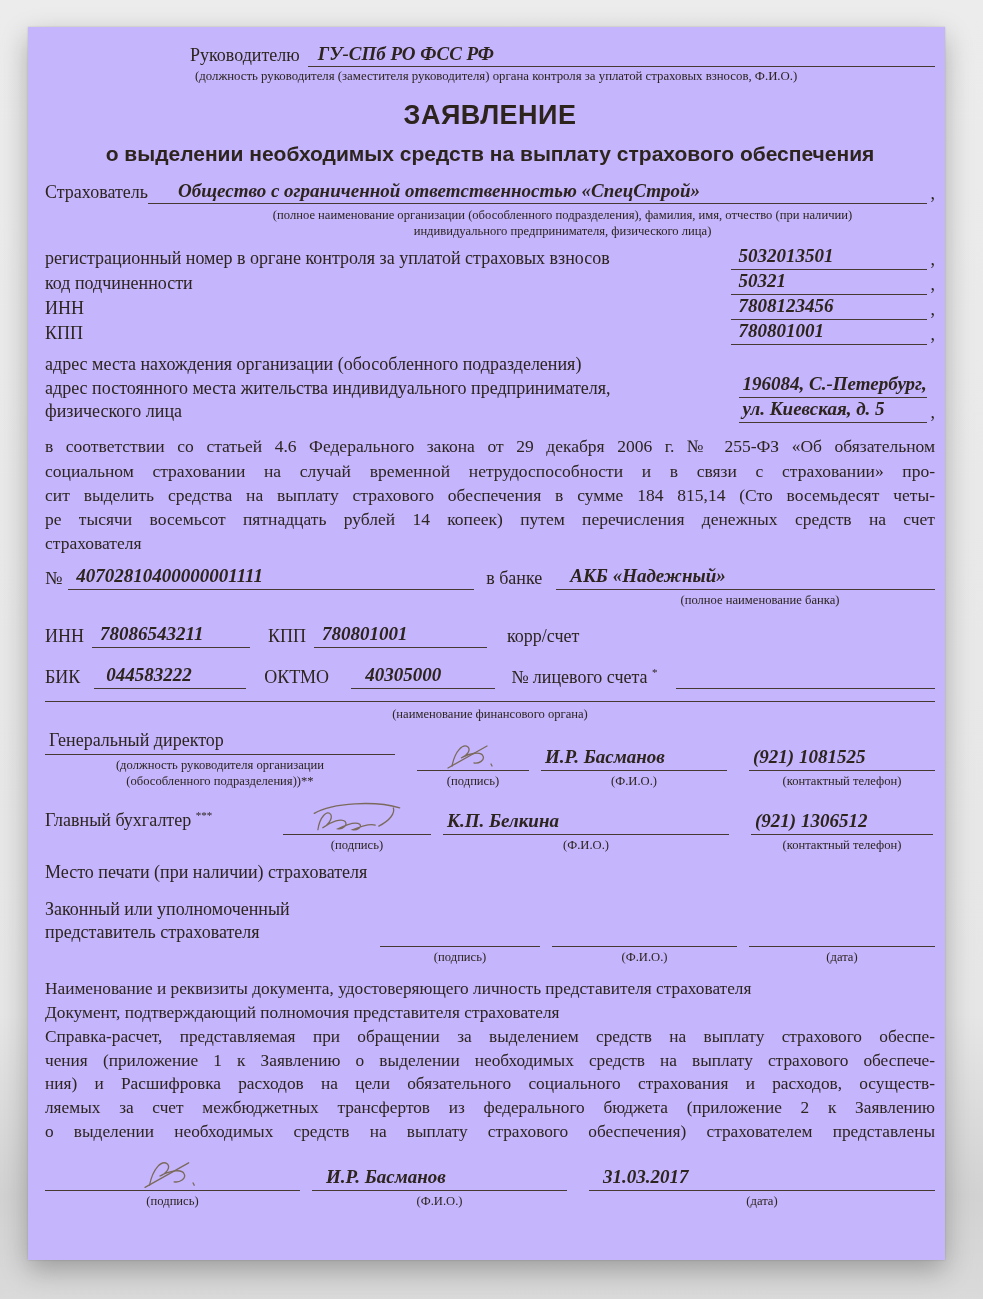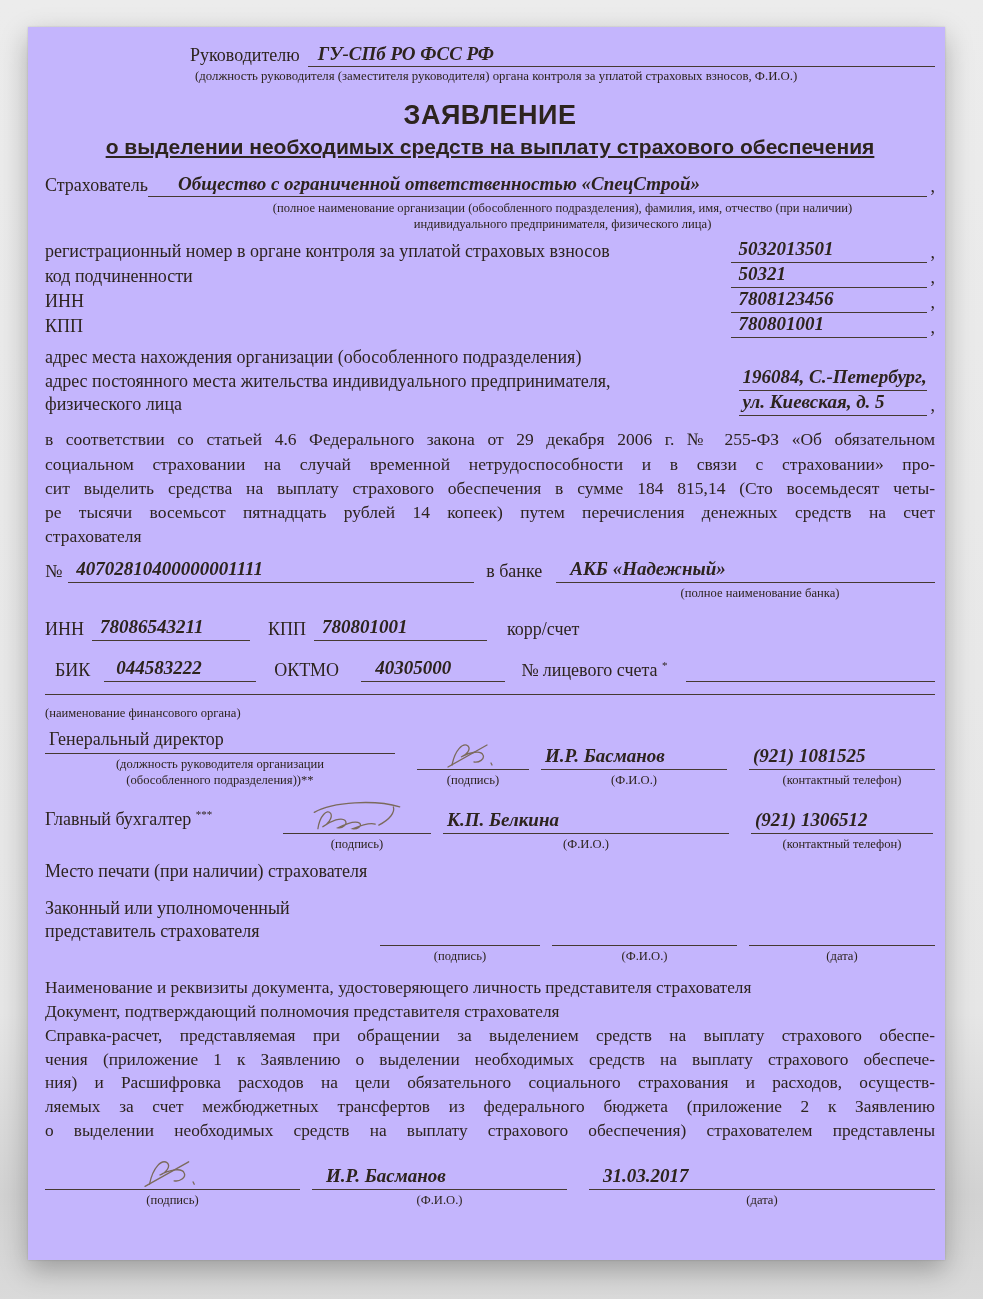--- a/index.html
+++ b/index.html
@@ -25,21 +25,21 @@
   .cap{font-size:12.6px;line-height:1.28;}
   .comma{font-size:18px;padding-left:4px;}
   
   .hdr{margin-left:145px;}
   .hdr .lbl{white-space:nowrap;padding-right:8px;}
   .hdr .ul{flex:1;padding:0 0 1px 10px;}
   .hdr-cap{margin-left:150px;font-size:12.8px;margin-top:2px;}
   
   .title-wrap{text-align:center;margin-top:16px;font-family:"Liberation Sans",sans-serif;font-weight:bold;}
   .title{font-size:27px;letter-spacing:.5px;}
-  .subtitle{font-size:21px;margin-top:4px;text-decoration:underline;}
+  .subtitle{font-size:21px;margin-top:11px;}
   
   .ins{margin-top:14px;}
   .ins .ul{flex:1;padding:0 0 1px 30px;}
   .ins-cap{margin-left:145px;text-align:center;margin-top:3px;}
   
   .frow{}
   .frow .lbl{flex:1;}
   .fbox{width:188px;padding:0 0 2px 8px;}
   
   .addr{margin-top:8px;align-items:flex-end;}
@@ -49,24 +49,24 @@
   
   .para{margin-top:11px;font-size:17.5px;line-height:1.38;}
   .jl{text-align:justify;text-align-last:justify;}
   
   .acct{margin-top:10px;}
   .acct .lbl{white-space:nowrap;}
   .b1{width:398px;margin-left:6px;padding:0 0 2px 8px;}
   .b2{flex:1;margin-left:14px;padding:0 0 2px 14px;}
   .bank-cap{margin-left:540px;width:350px;text-align:center;margin-top:2px;}
   .inn-row{margin-top:15px;}
-  .bik-row{margin-top:16px;margin-left:10px;}
+  .bik-row{margin-top:16px;}
   
   .finline{border-top:1.6px solid #453931;margin-top:12px;}
-  .fin-cap{margin-top:10px;}
+  .fin-cap{text-align:center;margin-top:4px;}
   
   .sigrow{margin-top:6px;}
   .sigcol{display:flex;flex-direction:column;}
   .sigline{position:relative;padding:0 0 2px 4px;min-height:24px;display:flex;align-items:flex-end;}
   .scap{text-align:center;margin-top:2px;}
   .sig-svg{position:absolute;left:50%;transform:translateX(-50%);bottom:-3px;}
   .plain{padding-bottom:2px;}
   sup{font-size:11px;}
   
   .note{margin-top:8px;}

